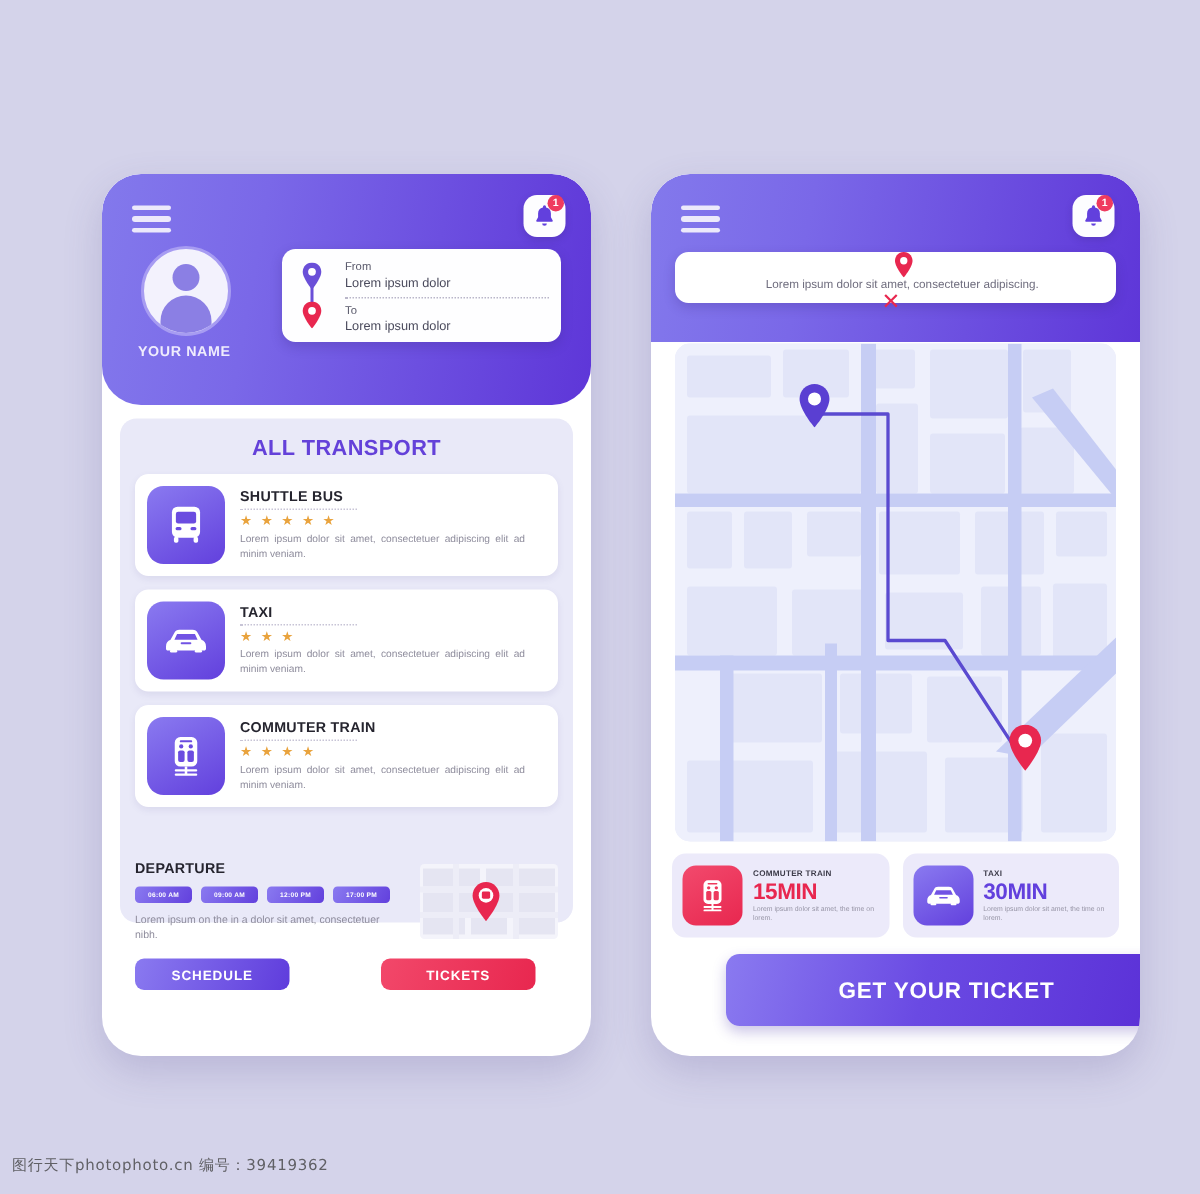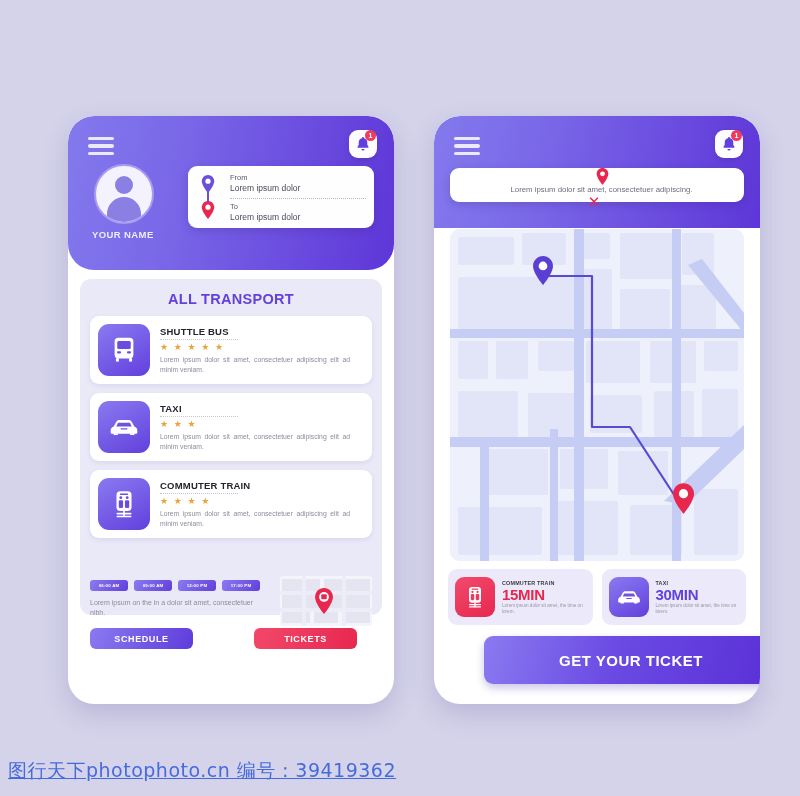--- a/index.html
+++ b/index.html
@@ -230,25 +230,24 @@
     border-radius: 9px; color: #fff;
     font-size: 15px; font-weight: bold; letter-spacing: .5px;
     background: linear-gradient(105deg, #8a7af0 0%, #6a4ae3 45%, #5a2fd6 100%);
     box-shadow: 0 4px 9px rgba(70,45,170,.28);
     margin-left: 34px;
   }
 
   
   .watermark {
     position: absolute; left: 8px; bottom: 12px;
-    color: #1d4ed8; opacity: .78;
-    font-size: 19px; letter-spacing: .5px;
+    color: #404040; opacity: .78;
+    font-size: 10px; letter-spacing: .5px;
     font-family: "DejaVu Sans", sans-serif;
     white-space: nowrap;
-    text-decoration: underline;
   }
 </style>
 </head>
 <body>
 
 <div class="stage">
 
   <div class="phone" id="phone-left">
 
     <div class="hdr" id="hdr-left">
@@ -354,20 +353,21 @@
         <div class="tcard-body">
           <div class="tcard-name">COMMUTER TRAIN</div>
           <div class="dotline"></div>
           <div class="stars">★ ★ ★ ★</div>
           <div class="tcard-desc">Lorem ipsum dolor sit amet, consectetuer adipiscing elit ad minim veniam.</div>
         </div>
       </div>
     </div>
 
     <div class="departure">
+      <div class="dep-title">DEPARTURE</div>
 
       <div class="dep-times">
         <div class="time-chip">06:00 AM</div>
         <div class="time-chip">09:00 AM</div>
         <div class="time-chip">12:00 PM</div>
         <div class="time-chip">17:00 PM</div>
       </div>
 
       <div class="dep-desc">Lorem ipsum on the in a dolor sit amet, consectetuer nibh.</div>
 

